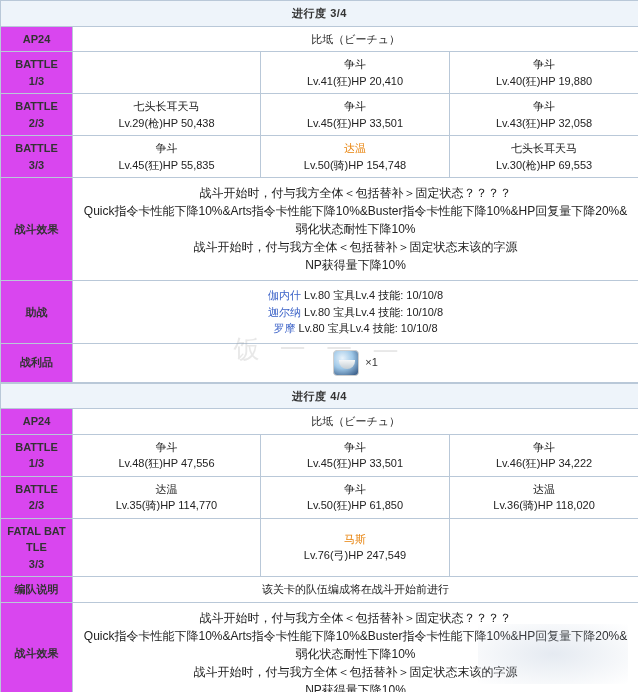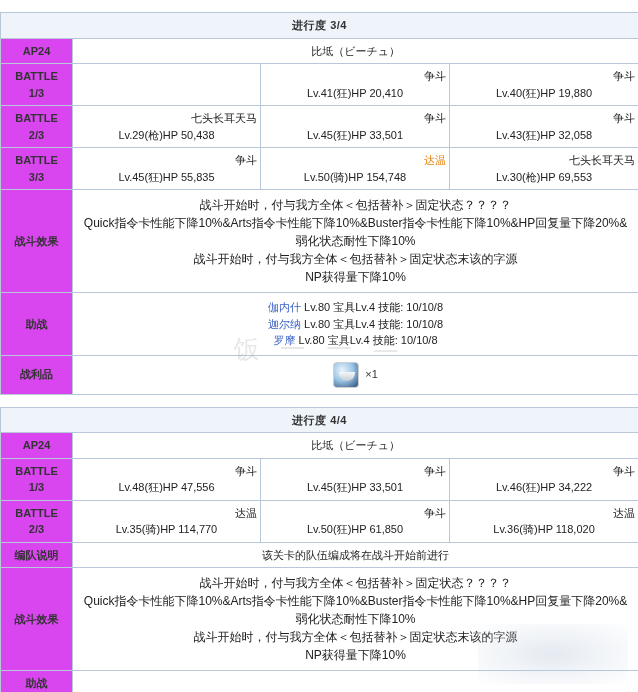--- a/index.html
+++ b/index.html
@@ -14,21 +14,20 @@
     position: relative;
     overflow: hidden;
     background: #ffffff;
     font-size: 11px;
     color: #222;
   }
   table.tbl {
     width: 638px;
     border-collapse: collapse;
     table-layout: fixed;
-    margin-top: 12px;
   }
   table.tbl td {
     border: 1px solid #b9c8d8;
     padding: 4px 3px;
     text-align: center;
     vertical-align: middle;
     line-height: 1.5;
     word-break: break-all;
   }
   .hdr {
@@ -37,21 +36,21 @@
     color: #333;
     letter-spacing: 0.5px;
   }
   .lbl {
     background: #d946ef;
     font-weight: bold;
     width: 72px;
     color: #333;
   }
   .cell { background: #ffffff; }
-  .enemy-name { display: block; text-align: right; }
+  .enemy-name { display: block; }
   .enemy-stat { display: block; }
   .orange { color: #e8830c; }
   .effects {
     text-align: center;
     line-height: 1.85;
     padding: 6px 8px !important;
     font-size: 12px;
   }
   .effects div { display: block; }
   .support {
@@ -276,20 +275,38 @@
         <td class="cell">
           <span class="enemy-name">争斗</span>
           <span class="enemy-stat">Lv.50(狂)HP 61,850</span>
         </td>
         <td class="cell">
           <span class="enemy-name">达温</span>
           <span class="enemy-stat">Lv.36(骑)HP 118,020</span>
         </td>
       </tr>
 
+      <tr>
+        <td class="lbl">
+          <span>FATAL BATTLE</span><br>
+          <span>3/3</span>
+        </td>
+        <td class="cell">
+          <span class="enemy-name"></span>
+          <span class="enemy-stat"></span>
+        </td>
+        <td class="cell">
+          <span class="enemy-name orange">马斯</span>
+          <span class="enemy-stat">Lv.76(弓)HP 247,549</span>
+        </td>
+        <td class="cell">
+          <span class="enemy-name"></span>
+          <span class="enemy-stat"></span>
+        </td>
+      </tr>
 
       <tr>
         <td class="lbl">编队说明</td>
         <td class="cell" colspan="3">该关卡的队伍编成将在战斗开始前进行</td>
       </tr>
 
       <tr>
         <td class="lbl">战斗效果</td>
         <td class="cell effects" colspan="3">
           <div>战斗开始时，付与我方全体＜包括替补＞固定状态？？？？</div>

